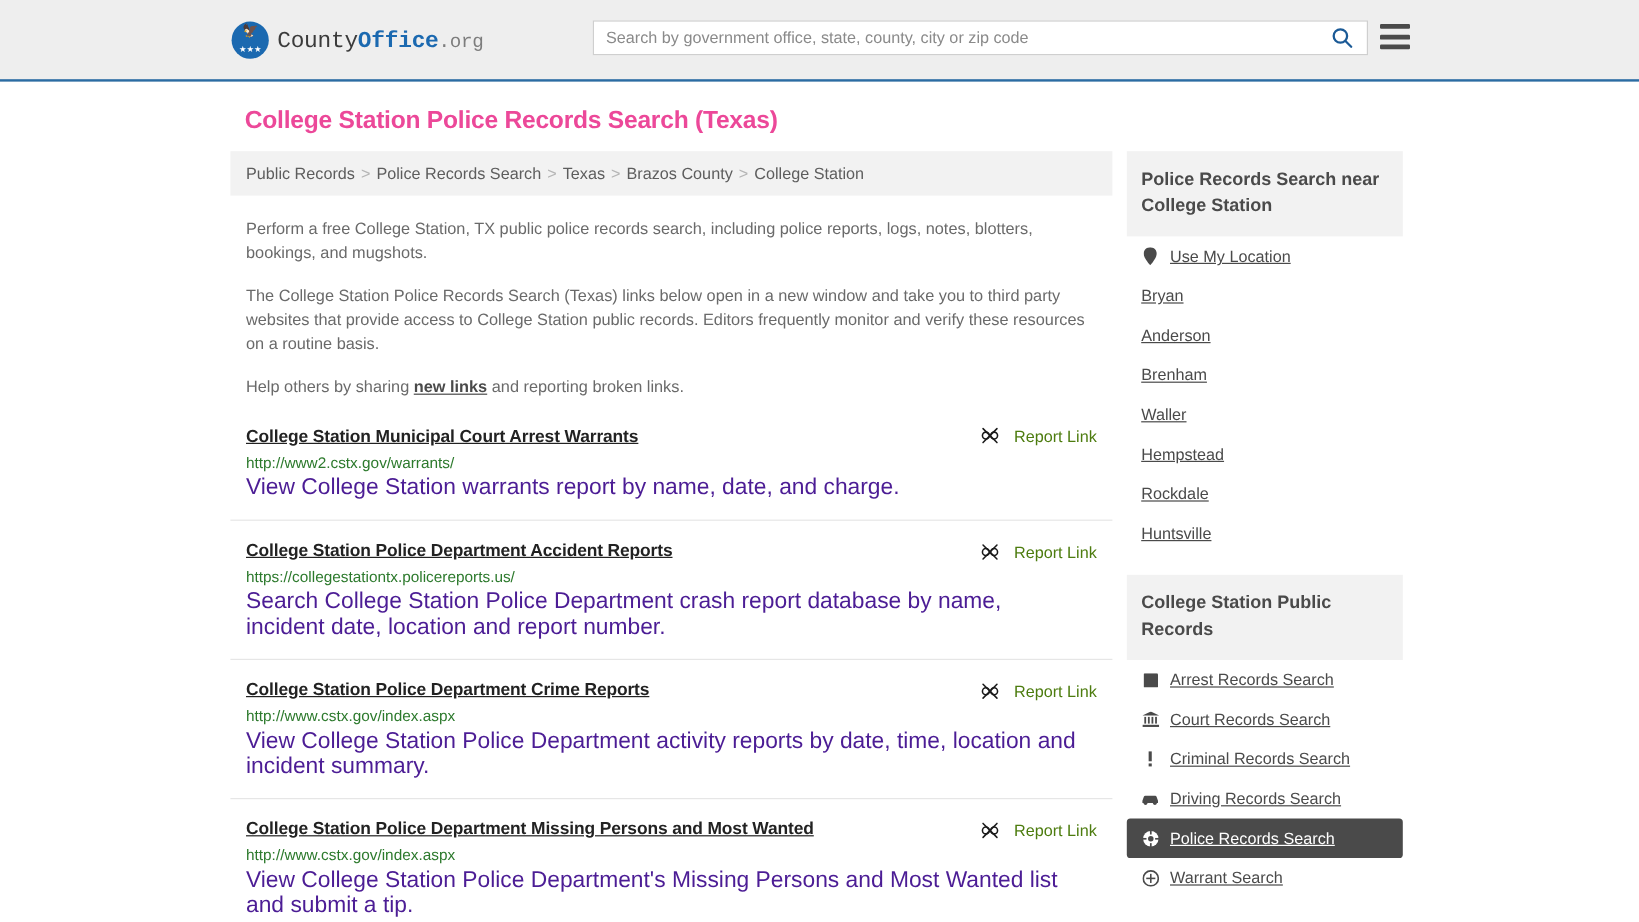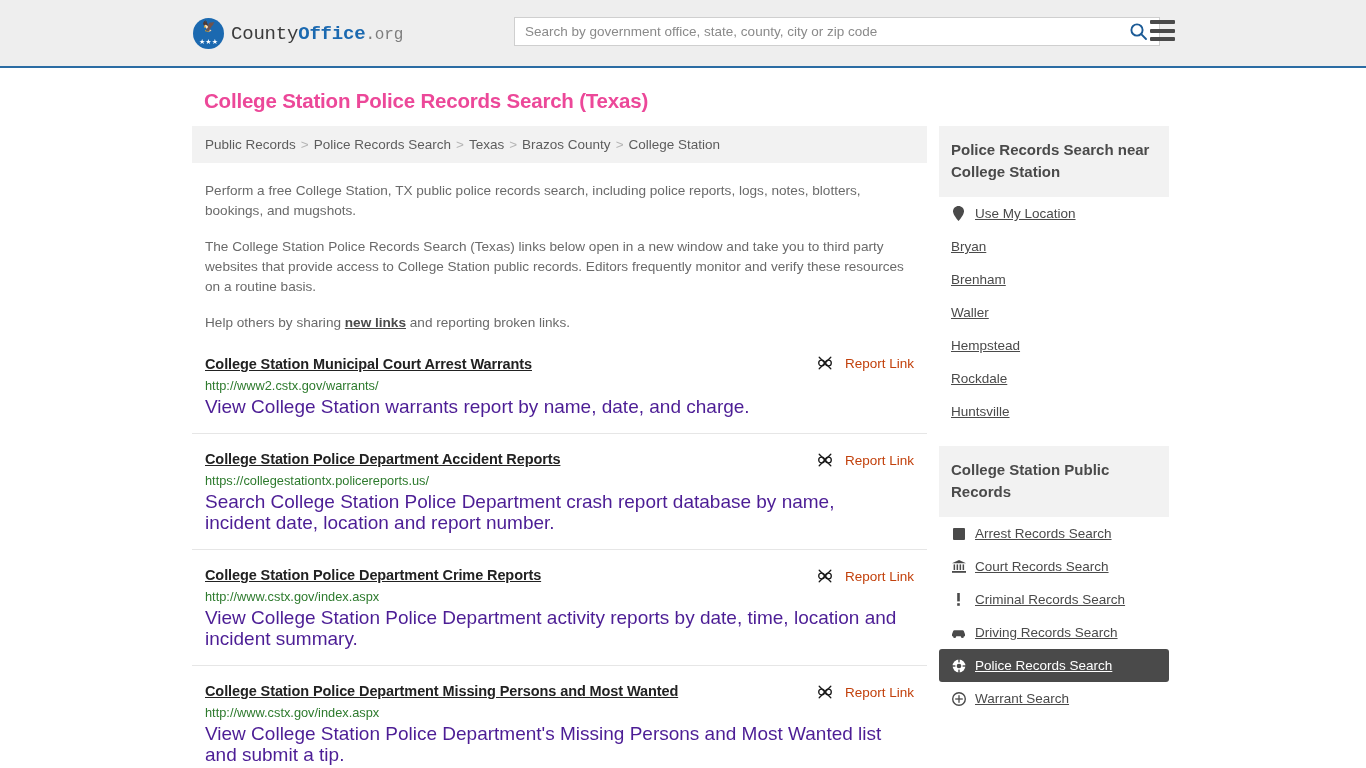--- a/index.html
+++ b/index.html
@@ -63,21 +63,21 @@
     letter-spacing: -0.2px;
     white-space: nowrap;
     font-family: Liberation Mono, monospace;
   }
   .logo-text .t1 { color: #3b3b3b; }
   .logo-text .t2 { color: #1b69b0; font-weight: bold; }
   .logo-text .t3 { color: #7d7d7d; font-size: 16px; }
 
   .search-wrap {
     position: absolute;
-    left: 514px;
+    left: 494px;
     top: 17px;
     width: 646px;
     height: 29px;
     display: flex;
     background: #ffffff;
     border: 1px solid #cfcfcf;
   }
   .search-input {
     flex: 1;
     border: 0;
@@ -212,21 +212,21 @@
     max-width: 700px;
   }
   .report-link {
     position: absolute;
     right: 13px;
     top: 0;
     display: flex;
     align-items: center;
     gap: 12px;
     font-size: 13.5px;
-    color: #c2410c;
+    color: #4d7c0f;
     cursor: pointer;
     white-space: nowrap;
   }
   .listing + .listing .report-link { top: 18px; }
 
   
   .sidebar {
     position: absolute;
     left: 939px;
     top: 0;
@@ -410,20 +410,25 @@
               <span class="lbl">Use My Location</span>
             </a>
           </li>
           <li>
             <a href="#" class="side-link">
               <span class="lbl">Bryan</span>
             </a>
           </li>
           <li>
             <a href="#" class="side-link">
+              <span class="lbl">Anderson</span>
+            </a>
+          </li>
+          <li>
+            <a href="#" class="side-link">
               <span class="lbl">Brenham</span>
             </a>
           </li>
           <li>
             <a href="#" class="side-link">
               <span class="lbl">Waller</span>
             </a>
           </li>
           <li>
             <a href="#" class="side-link">

